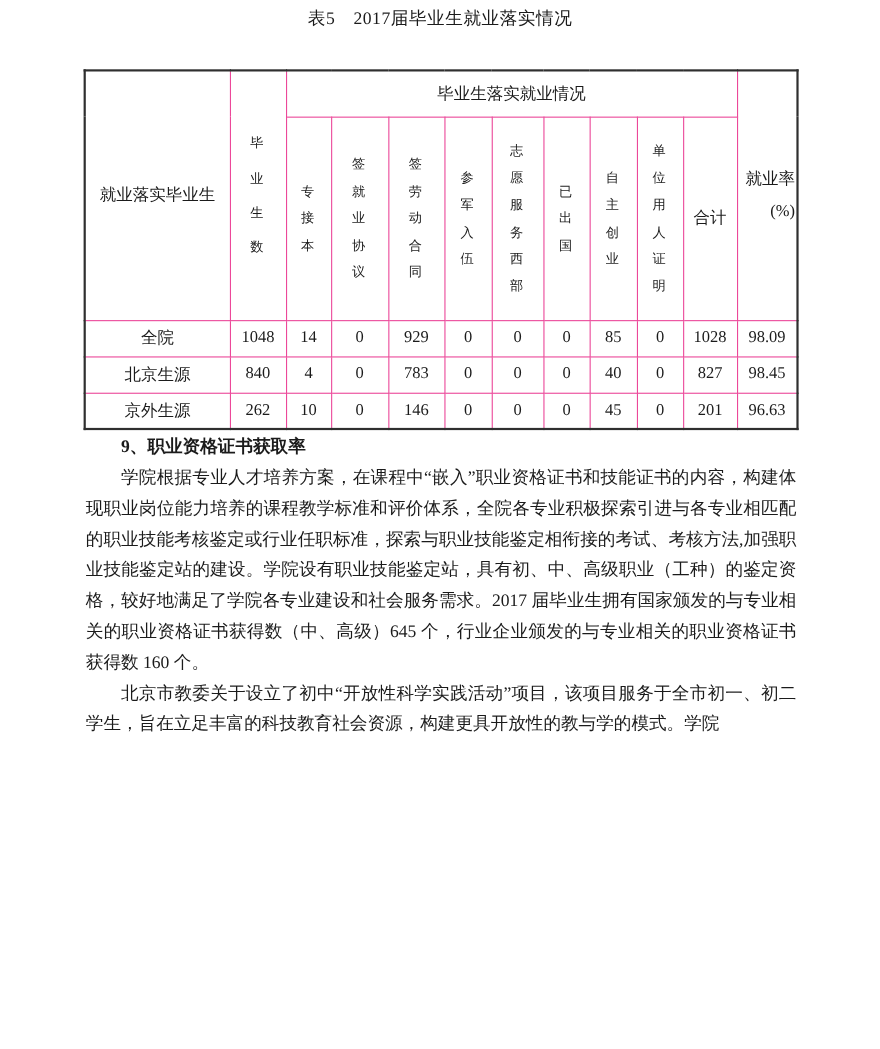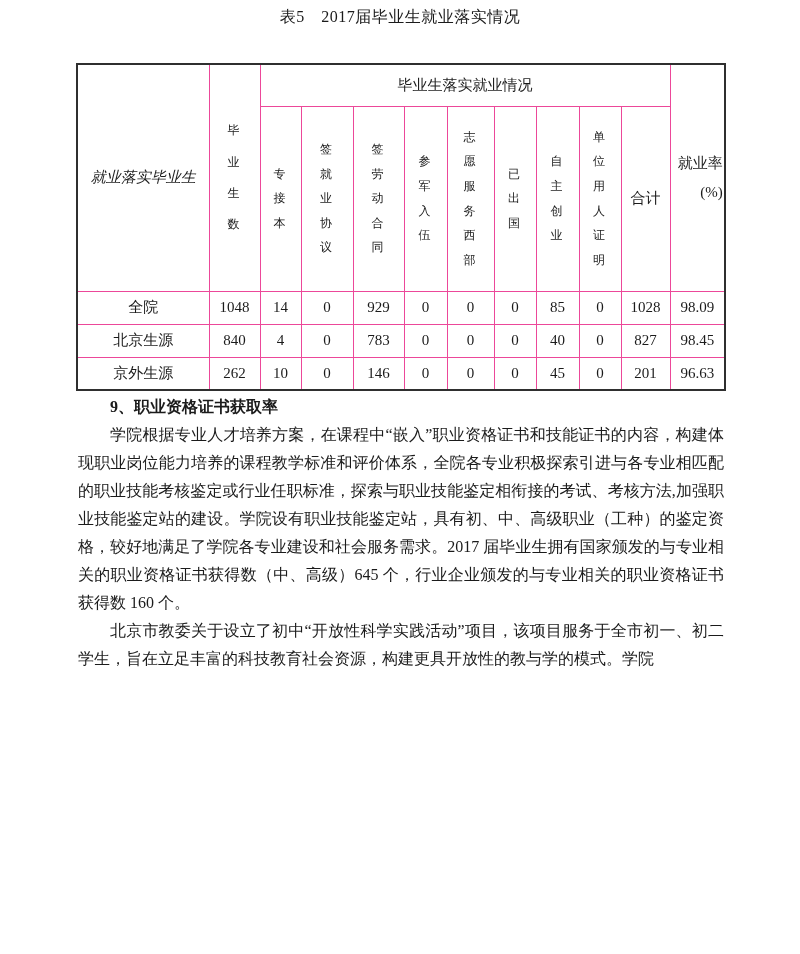--- a/index.html
+++ b/index.html
@@ -25,21 +25,21 @@
   }
   table.emp td {
     border:1px solid #ec4899;
     text-align:center; vertical-align:middle;
     font-size:15px; padding:0;
     overflow:hidden;
   }
   tr.r-group { height:42px; }
   tr.r-sub   { height:185px; }
   tr.r-data  { height:33px; }
-  td.c-corner { text-align:left; padding-left:9px; font-size:15px;font-style:italic; }
+  td.c-corner { text-align:left; padding-left:9px; font-size:15px; }
   td.c-lbl    { text-align:left; padding-left:9px; }
   .vtext {
     display:inline-block; width:1.15em;
     line-height:2.05; word-break:break-all;
     text-align:left; vertical-align:middle;
     font-size:12px;
   }
   .vtall { line-height:2.6; }
   .rate-label {
     display:inline-block; width:3.4em;

